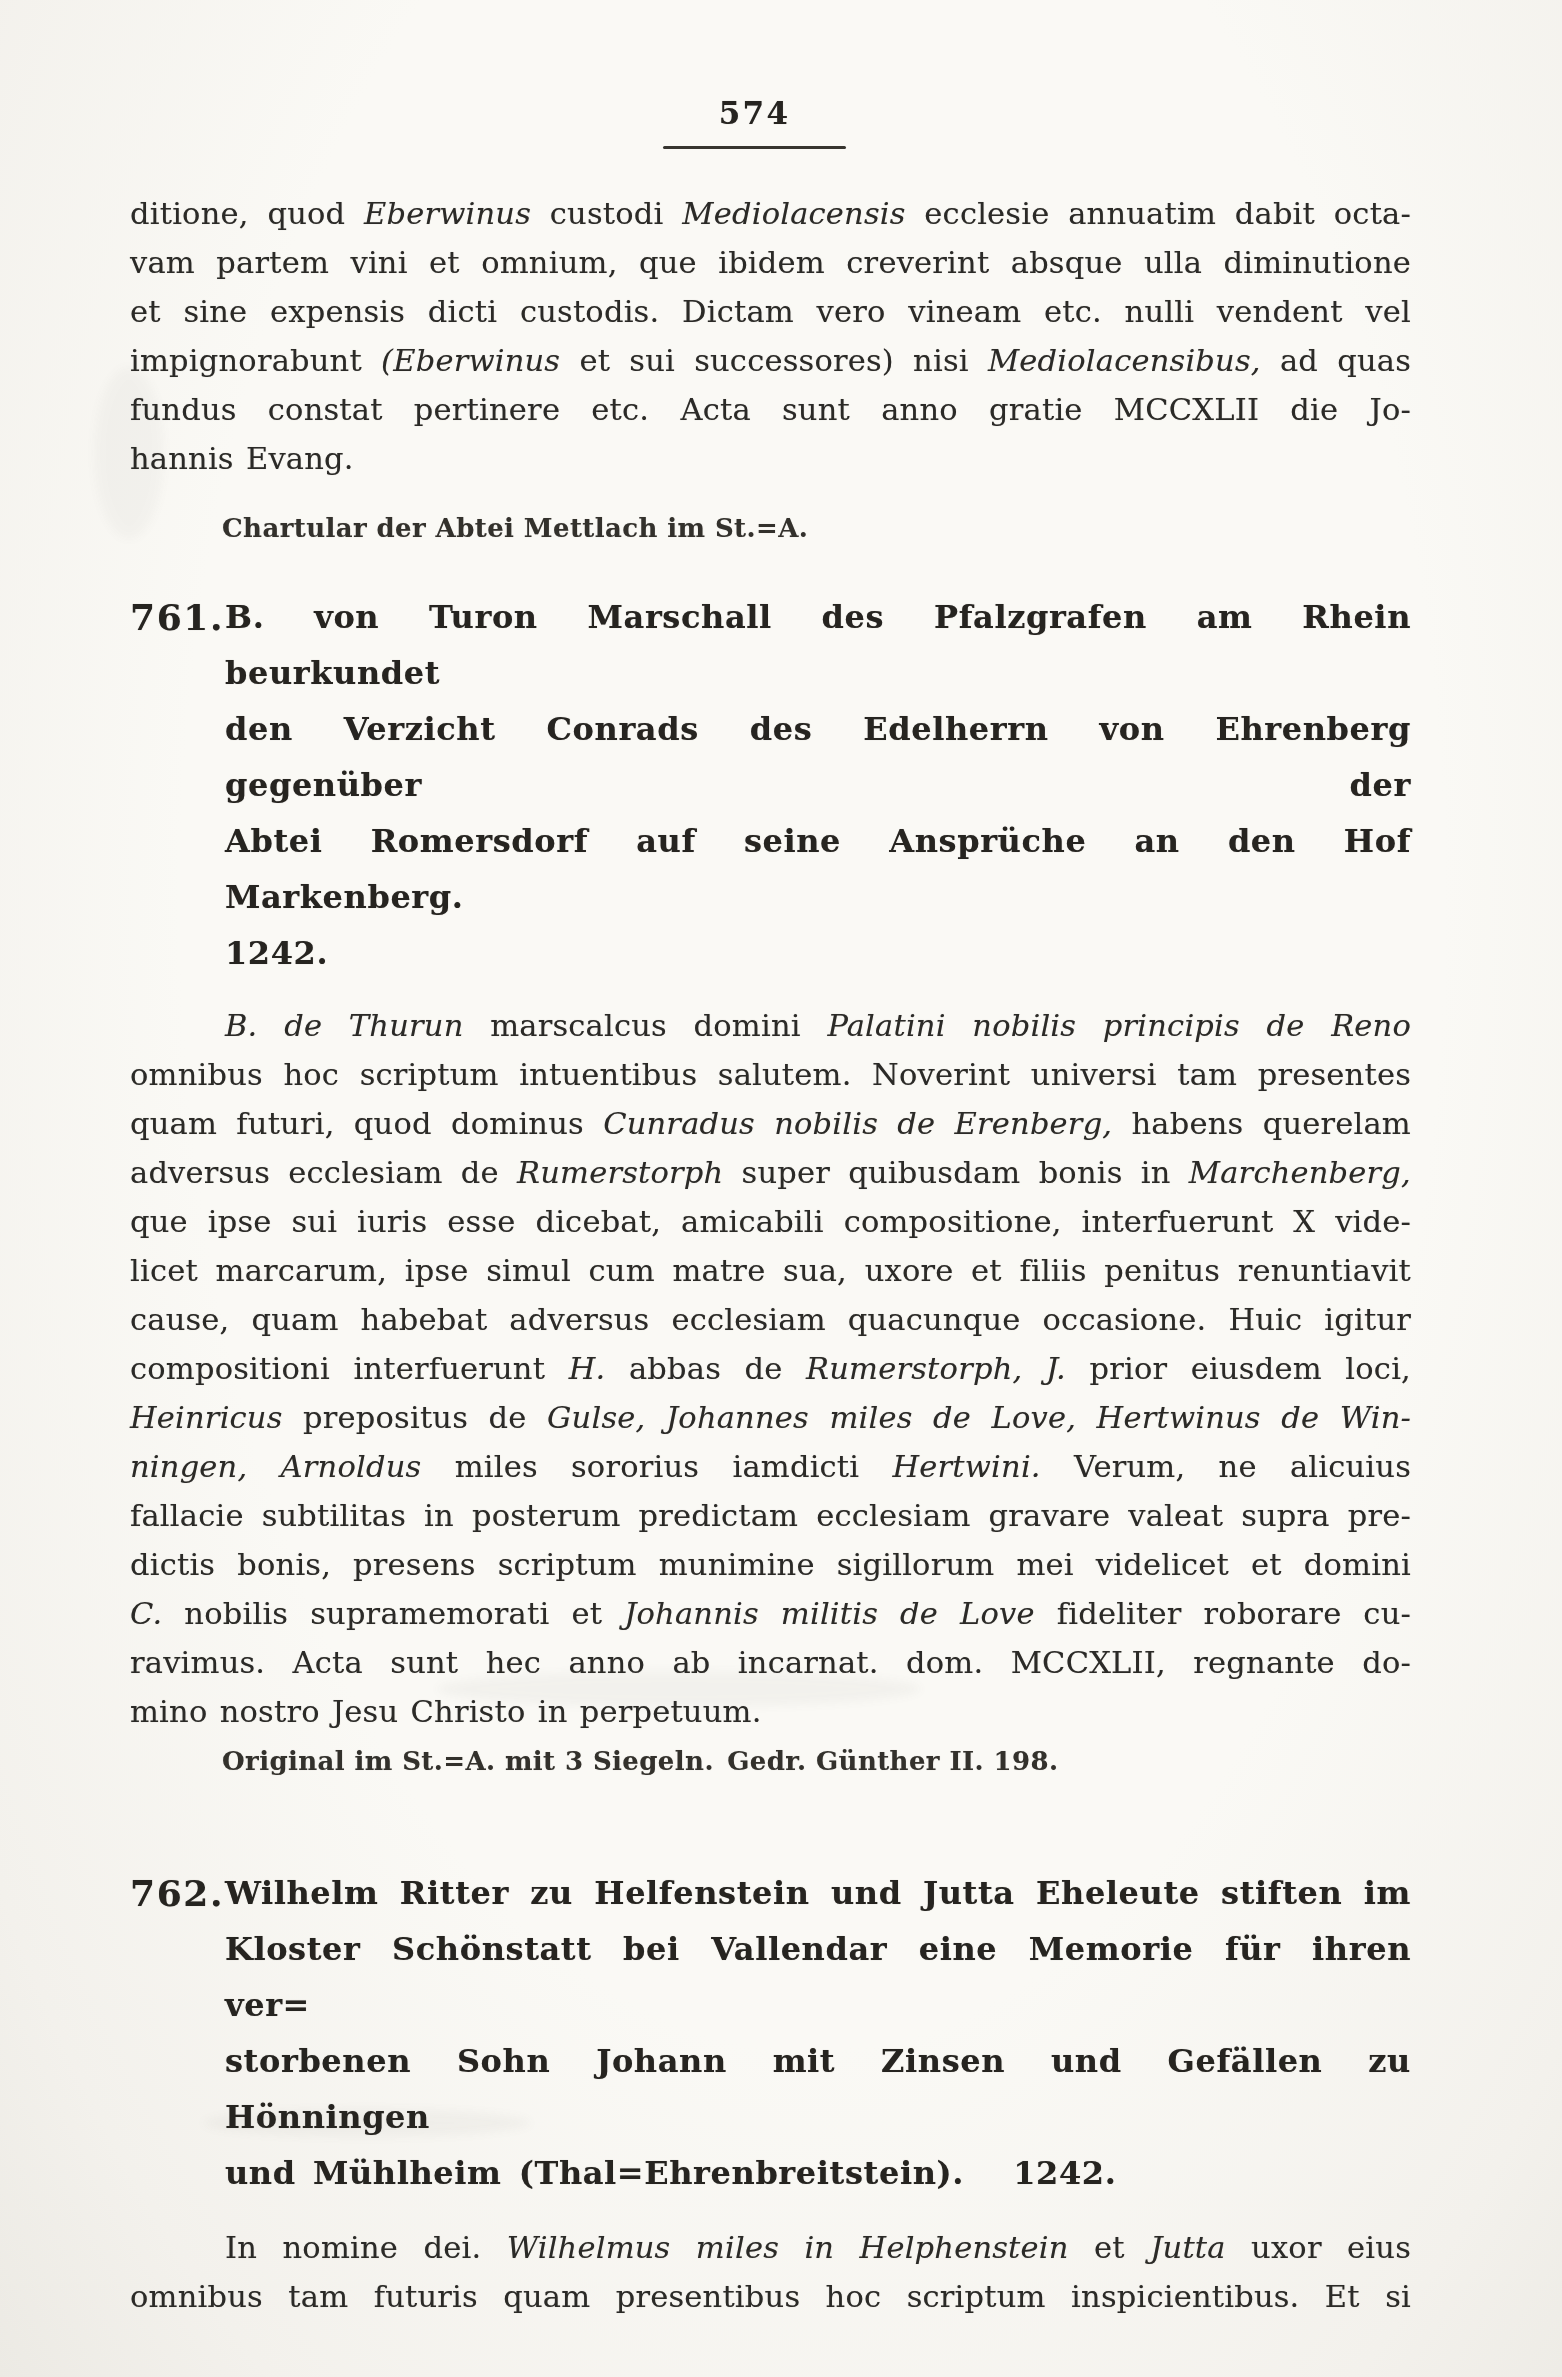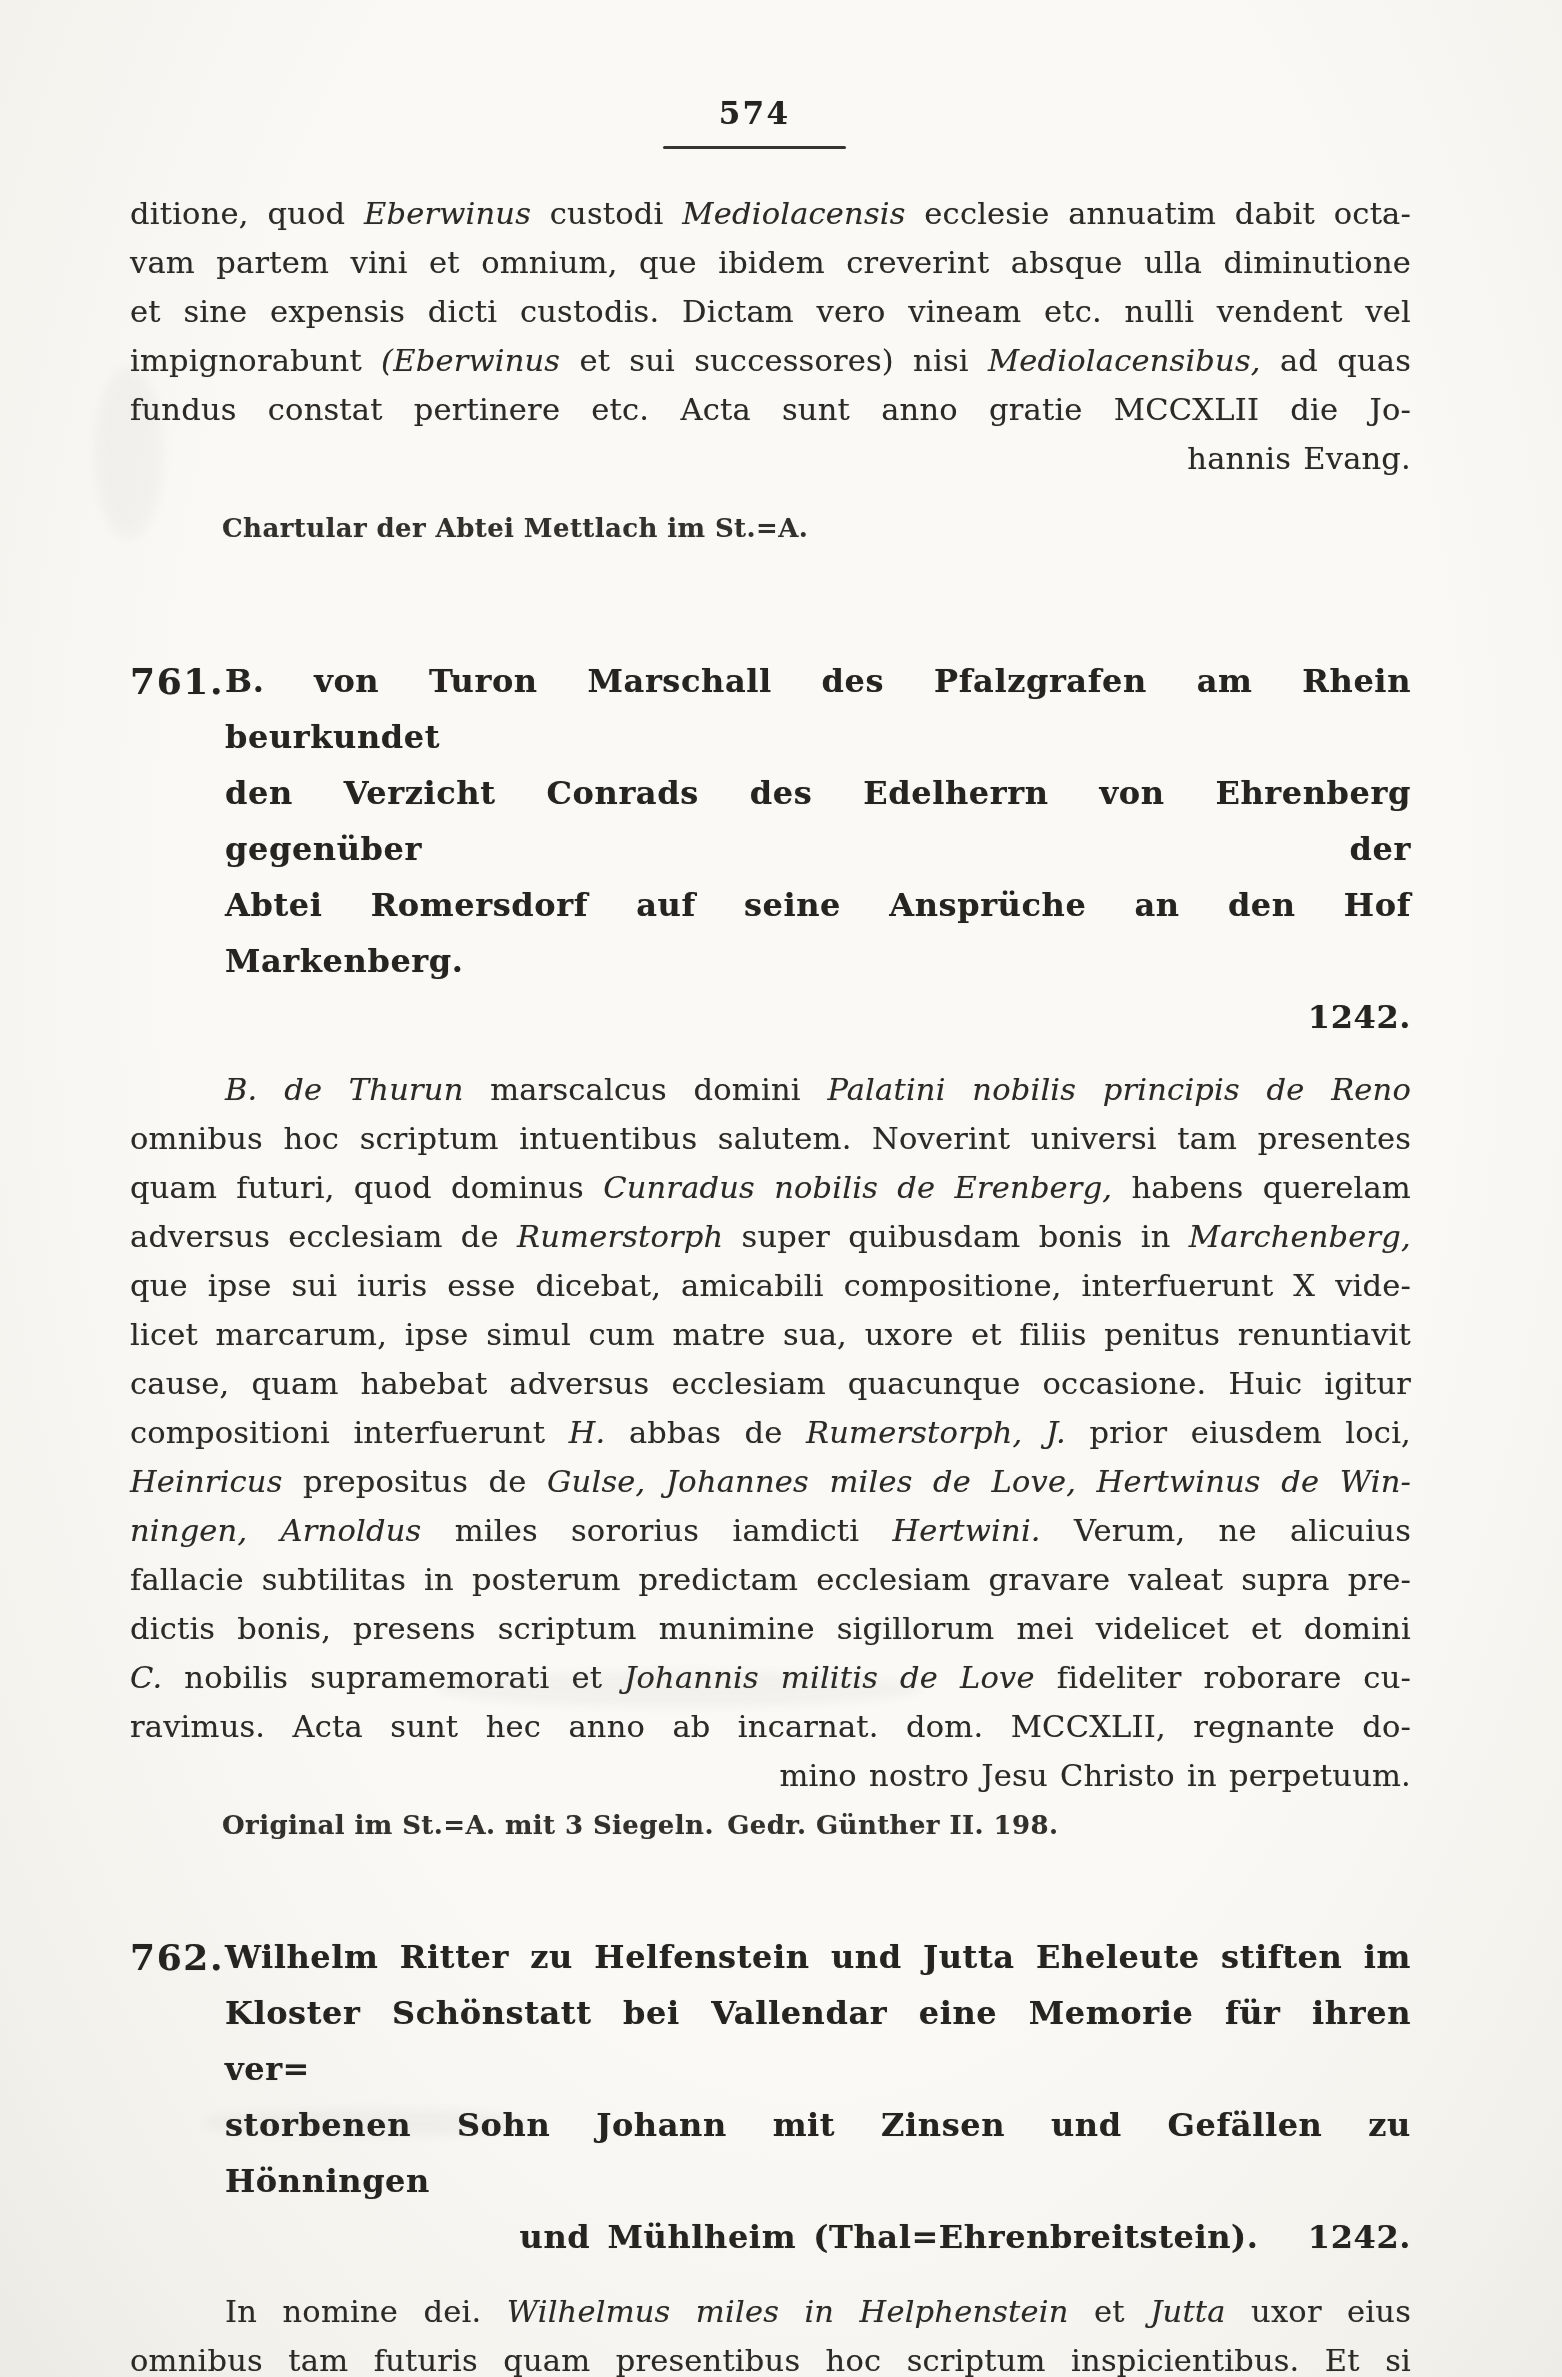--- a/index.html
+++ b/index.html
@@ -32,39 +32,39 @@
   }
   .page-rule { margin: 12.5px auto 0 auto; width: 183px; height: 3.1px; background: #37352f; border-radius: 1.6px; }
 
   .column { position: absolute; left: 130px; top: 145px; width: 1281px; }
 
   .latin {
     font-size: 30.5px; line-height: 49px;
     word-spacing: 2.3px; letter-spacing: 0.2px;
     text-shadow: 0 0 0.8px rgba(45,43,40,.35);
   }
-  .line { white-space: normal; text-align: right; }
+  .line { white-space: normal; }
   .line.j { text-align: justify; text-align-last: justify; text-justify: inter-word; }
   .line em { font-style: italic; }
 
   .paragraph.carryover { margin-top: 44px; }
   .entry-body { margin-top: 20.3px; }
   .entry-body.last { margin-top: 22px; }
   .indent-first .line:first-child { text-indent: 95px; }
 
   .source-note {
     margin-top: 28px; margin-left: 92px;
     font-size: 26px; line-height: 34px; font-weight: bold;
     letter-spacing: 0.4px; color: #33312c;
     text-shadow: 0 0 0.8px rgba(45,43,40,.3);
   }
   .source-note.second { margin-top: 8px; }
 
   .entry-heading {
-    position: relative; margin-top: 108px; padding-left: 95px;
+    position: relative; margin-top: 44px; padding-left: 95px;
     font-weight: bold; font-size: 32px; line-height: 56px;
     word-spacing: 5.5px; letter-spacing: 0.6px; color: #262420;
     text-shadow: 0 0 0.8px rgba(40,38,34,.4);
   }
   .entry-heading.second { margin-top: 87px; }
   .entry-number {
     position: absolute; left: 0; top: 0;
     font-size: 36px; line-height: 56px; font-weight: bold; letter-spacing: 1.6px;
   }
 </style>

